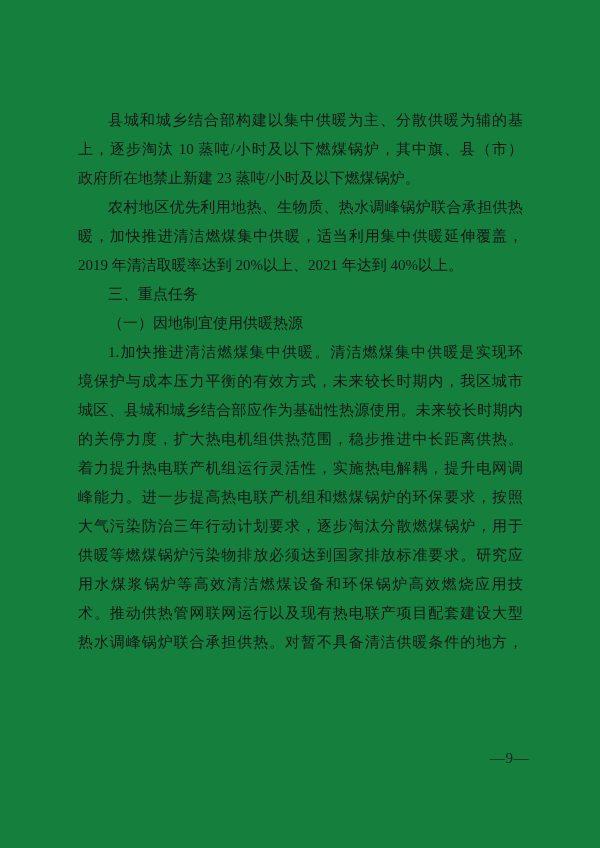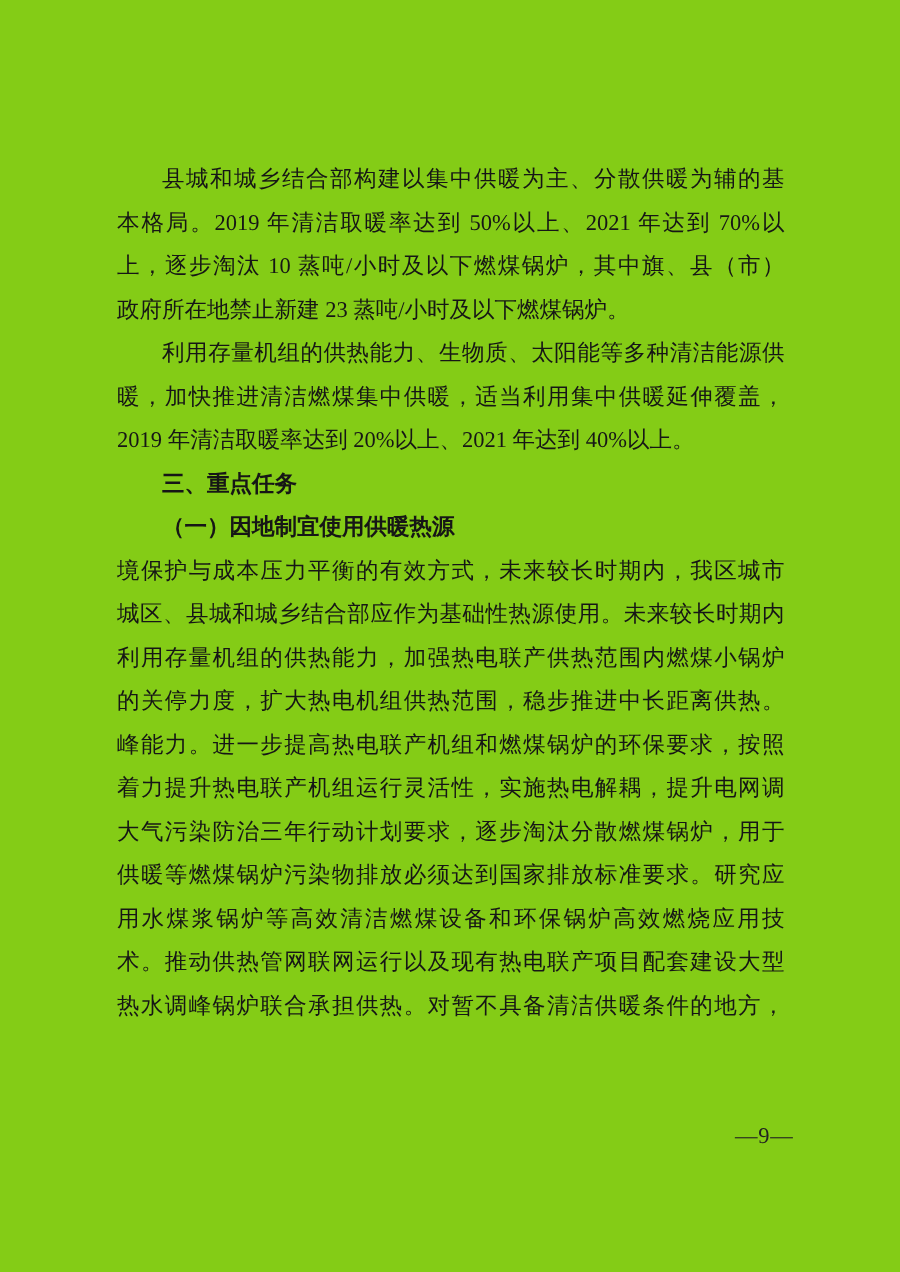--- a/index.html
+++ b/index.html
@@ -4,21 +4,21 @@
 <style>
   html, body {
     margin: 0;
     padding: 0;
     background: #ffffff;
   }
   .page {
     position: relative;
     width: 600px;
     height: 848px;
-    background: #84cc16;
+    background: #15803d;
     overflow: hidden;
     font-family: "Liberation Serif", "DejaVu Serif", serif;
     color: #161616;
   }
   .text-block {
     position: absolute;
     left: 78px;
     top: 106px;
     width: 445px;
     font-size: 15px;
@@ -29,53 +29,52 @@
     text-align-last: left;
     white-space: normal;
   }
   .line.fill {
     text-align-last: justify;
   }
   .line.indent {
     text-indent: 2em;
   }
   .line .bold {
-    font-weight: bold;
+    font-weight: normal;
   }
   .page-number {
     position: absolute;
     top: 750px;
     right: 71px;
     font-size: 15px;
     line-height: 17px;
     letter-spacing: 0.5px;
     color: #222222;
     font-family: "Liberation Serif", "DejaVu Serif", serif;
   }
 </style>
 </head>
 <body>
 
 <div class="page">
   <div class="text-block">
       <div class="line indent fill"><span>县城和城乡结合部构建以集中供暖为主、分散供暖为辅的基</span></div>
-      <div class="line fill"><span>本格局。2019 年清洁取暖率达到 50%以上、2021 年达到 70%以</span></div>
       <div class="line fill"><span>上，逐步淘汰 10 蒸吨/小时及以下燃煤锅炉，其中旗、县（市）</span></div>
       <div class="line"><span>政府所在地禁止新建 23 蒸吨/小时及以下燃煤锅炉。</span></div>
-      <div class="line indent fill"><span>利用存量机组的供热能力、生物质、太阳能等多种清洁能源供</span></div>
+      <div class="line indent fill"><span>农村地区优先利用地热、生物质、热水调峰锅炉联合承担供热</span></div>
       <div class="line fill"><span>暖，加快推进清洁燃煤集中供暖，适当利用集中供暖延伸覆盖，</span></div>
       <div class="line"><span>2019 年清洁取暖率达到 20%以上、2021 年达到 40%以上。</span></div>
       <div class="line indent"><span class="bold">三、重点任务</span></div>
       <div class="line indent"><span class="bold">（一）因地制宜使用供暖热源</span></div>
+      <div class="line indent fill"><span class="bold">1.加快推进清洁燃煤集中供暖。</span><span>清洁燃煤集中供暖是实现环</span></div>
       <div class="line fill"><span>境保护与成本压力平衡的有效方式，未来较长时期内，我区城市</span></div>
       <div class="line fill"><span>城区、县城和城乡结合部应作为基础性热源使用。未来较长时期内</span></div>
-      <div class="line fill"><span>利用存量机组的供热能力，加强热电联产供热范围内燃煤小锅炉</span></div>
       <div class="line fill"><span>的关停力度，扩大热电机组供热范围，稳步推进中长距离供热。</span></div>
+      <div class="line fill"><span>着力提升热电联产机组运行灵活性，实施热电解耦，提升电网调</span></div>
       <div class="line fill"><span>峰能力。进一步提高热电联产机组和燃煤锅炉的环保要求，按照</span></div>
-      <div class="line fill"><span>着力提升热电联产机组运行灵活性，实施热电解耦，提升电网调</span></div>
       <div class="line fill"><span>大气污染防治三年行动计划要求，逐步淘汰分散燃煤锅炉，用于</span></div>
       <div class="line fill"><span>供暖等燃煤锅炉污染物排放必须达到国家排放标准要求。研究应</span></div>
       <div class="line fill"><span>用水煤浆锅炉等高效清洁燃煤设备和环保锅炉高效燃烧应用技</span></div>
       <div class="line fill"><span>术。推动供热管网联网运行以及现有热电联产项目配套建设大型</span></div>
       <div class="line fill"><span>热水调峰锅炉联合承担供热。对暂不具备清洁供暖条件的地方，</span></div>
     </div>
   <div class="page-number">—9—</div>
 </div>
 
 </body></html>

